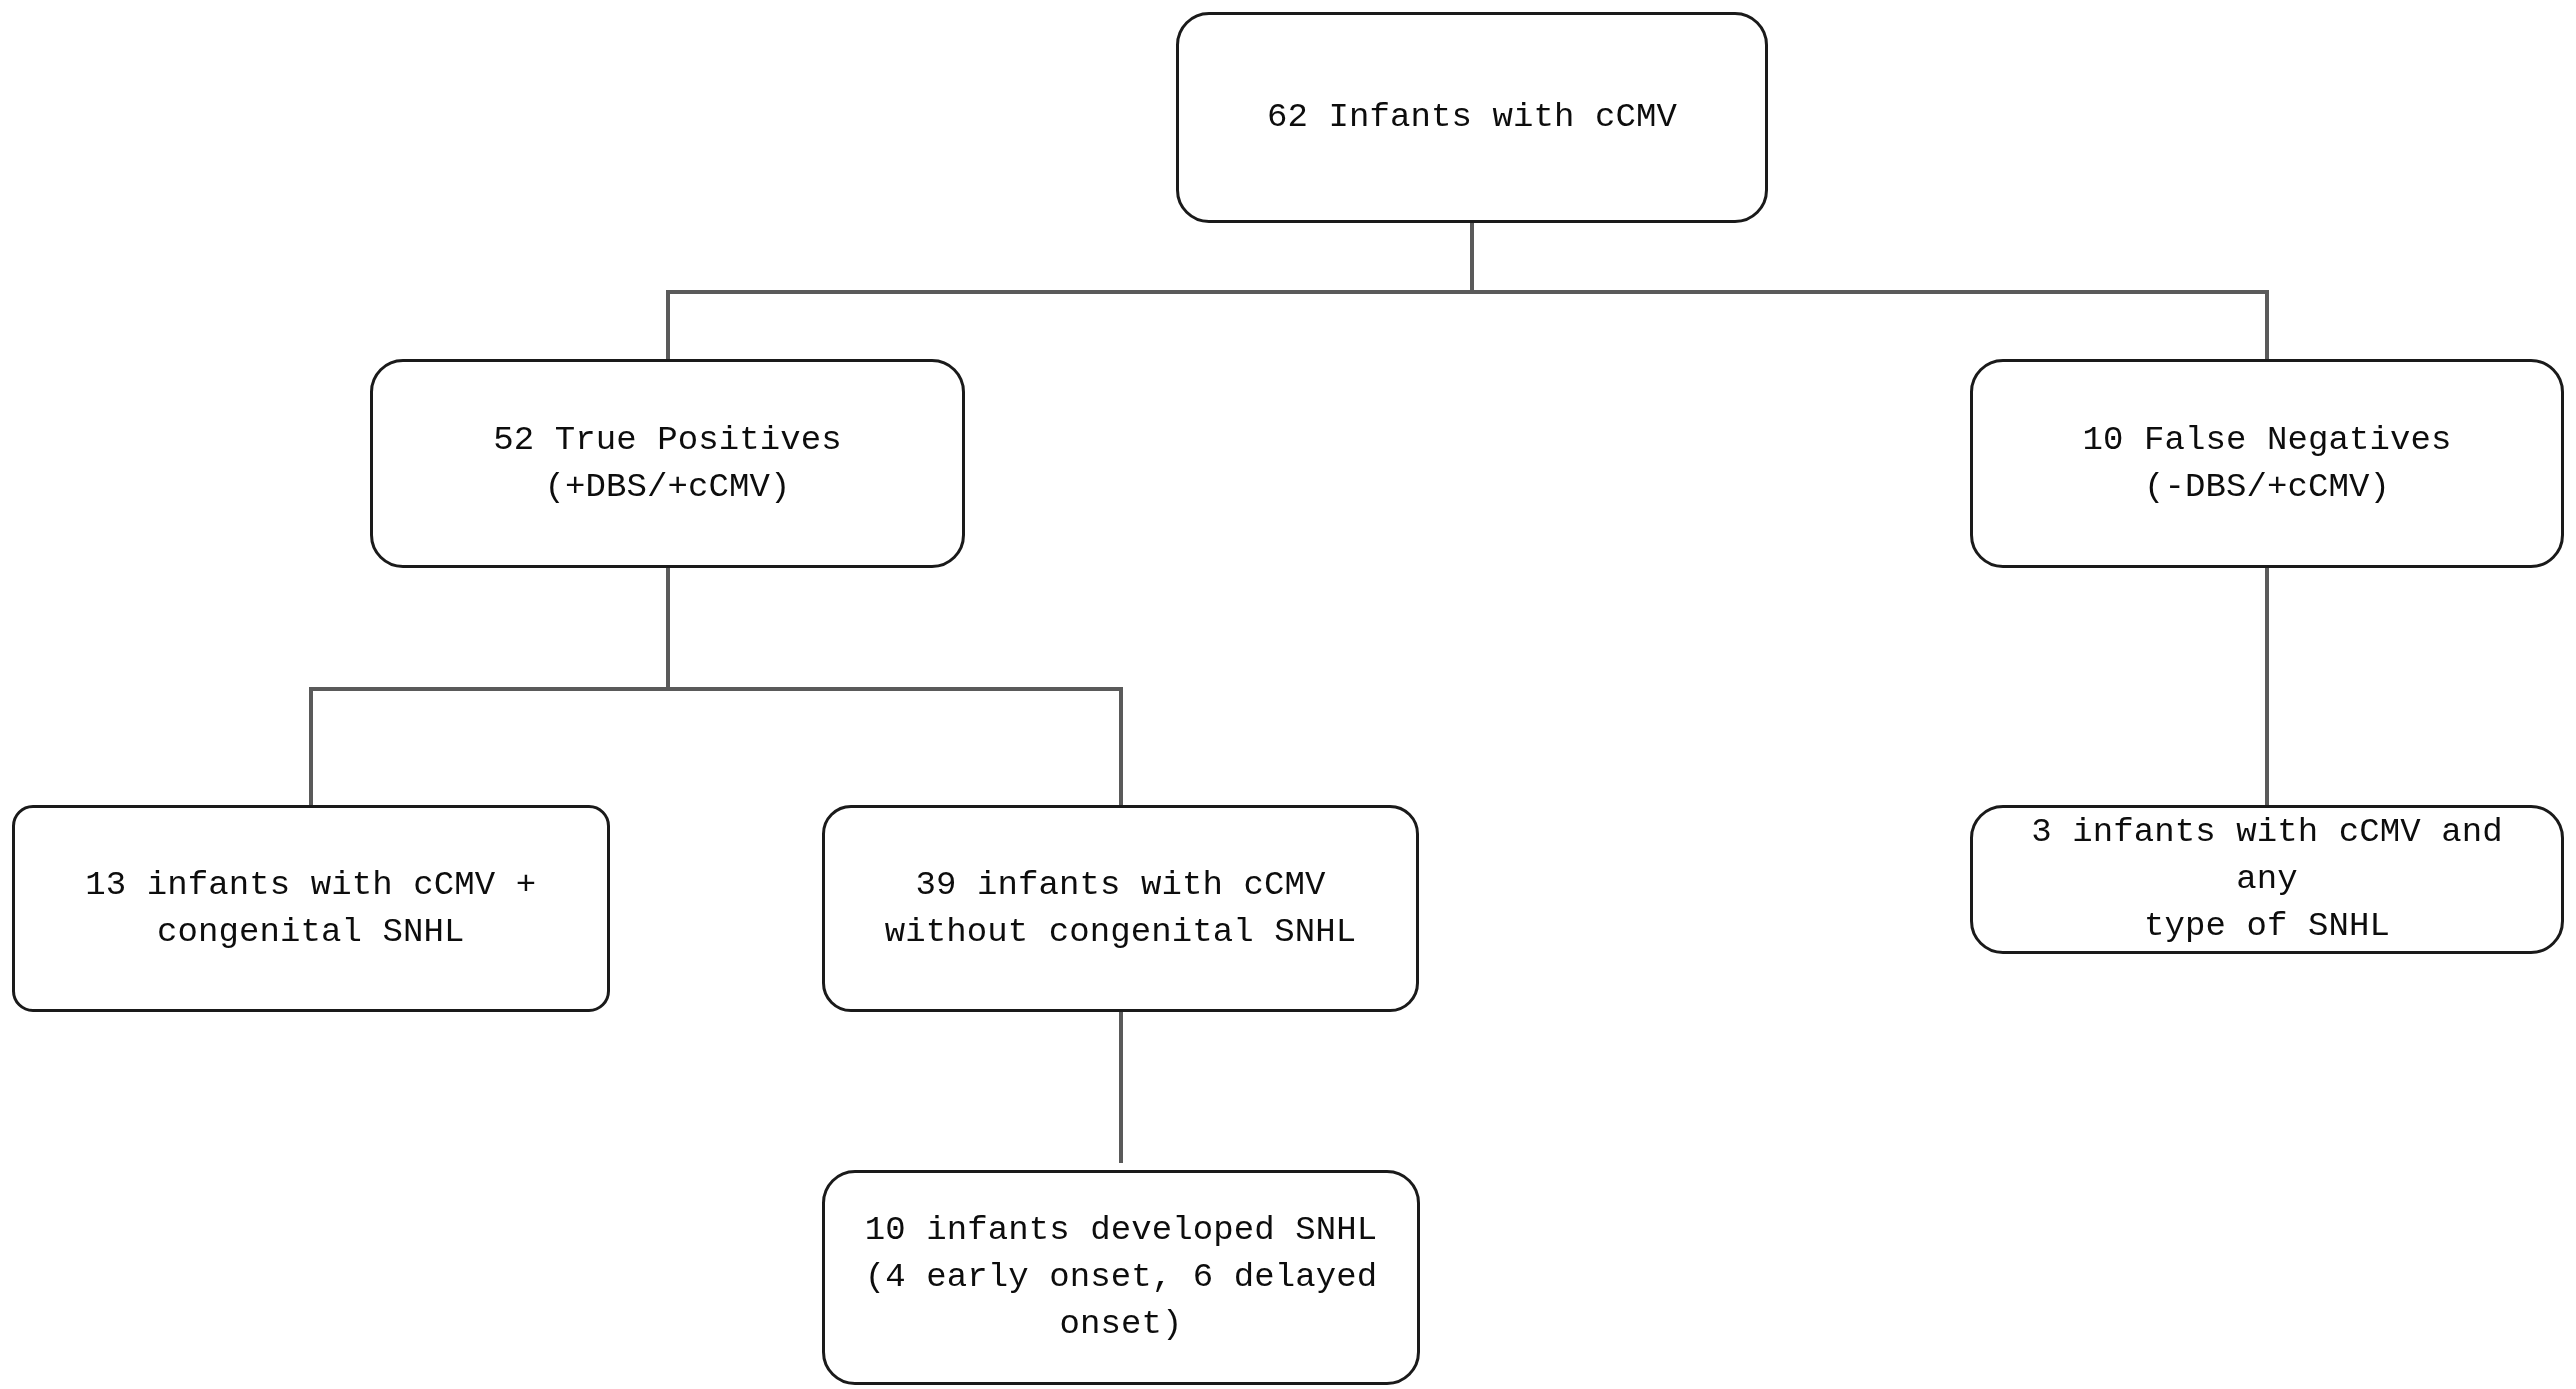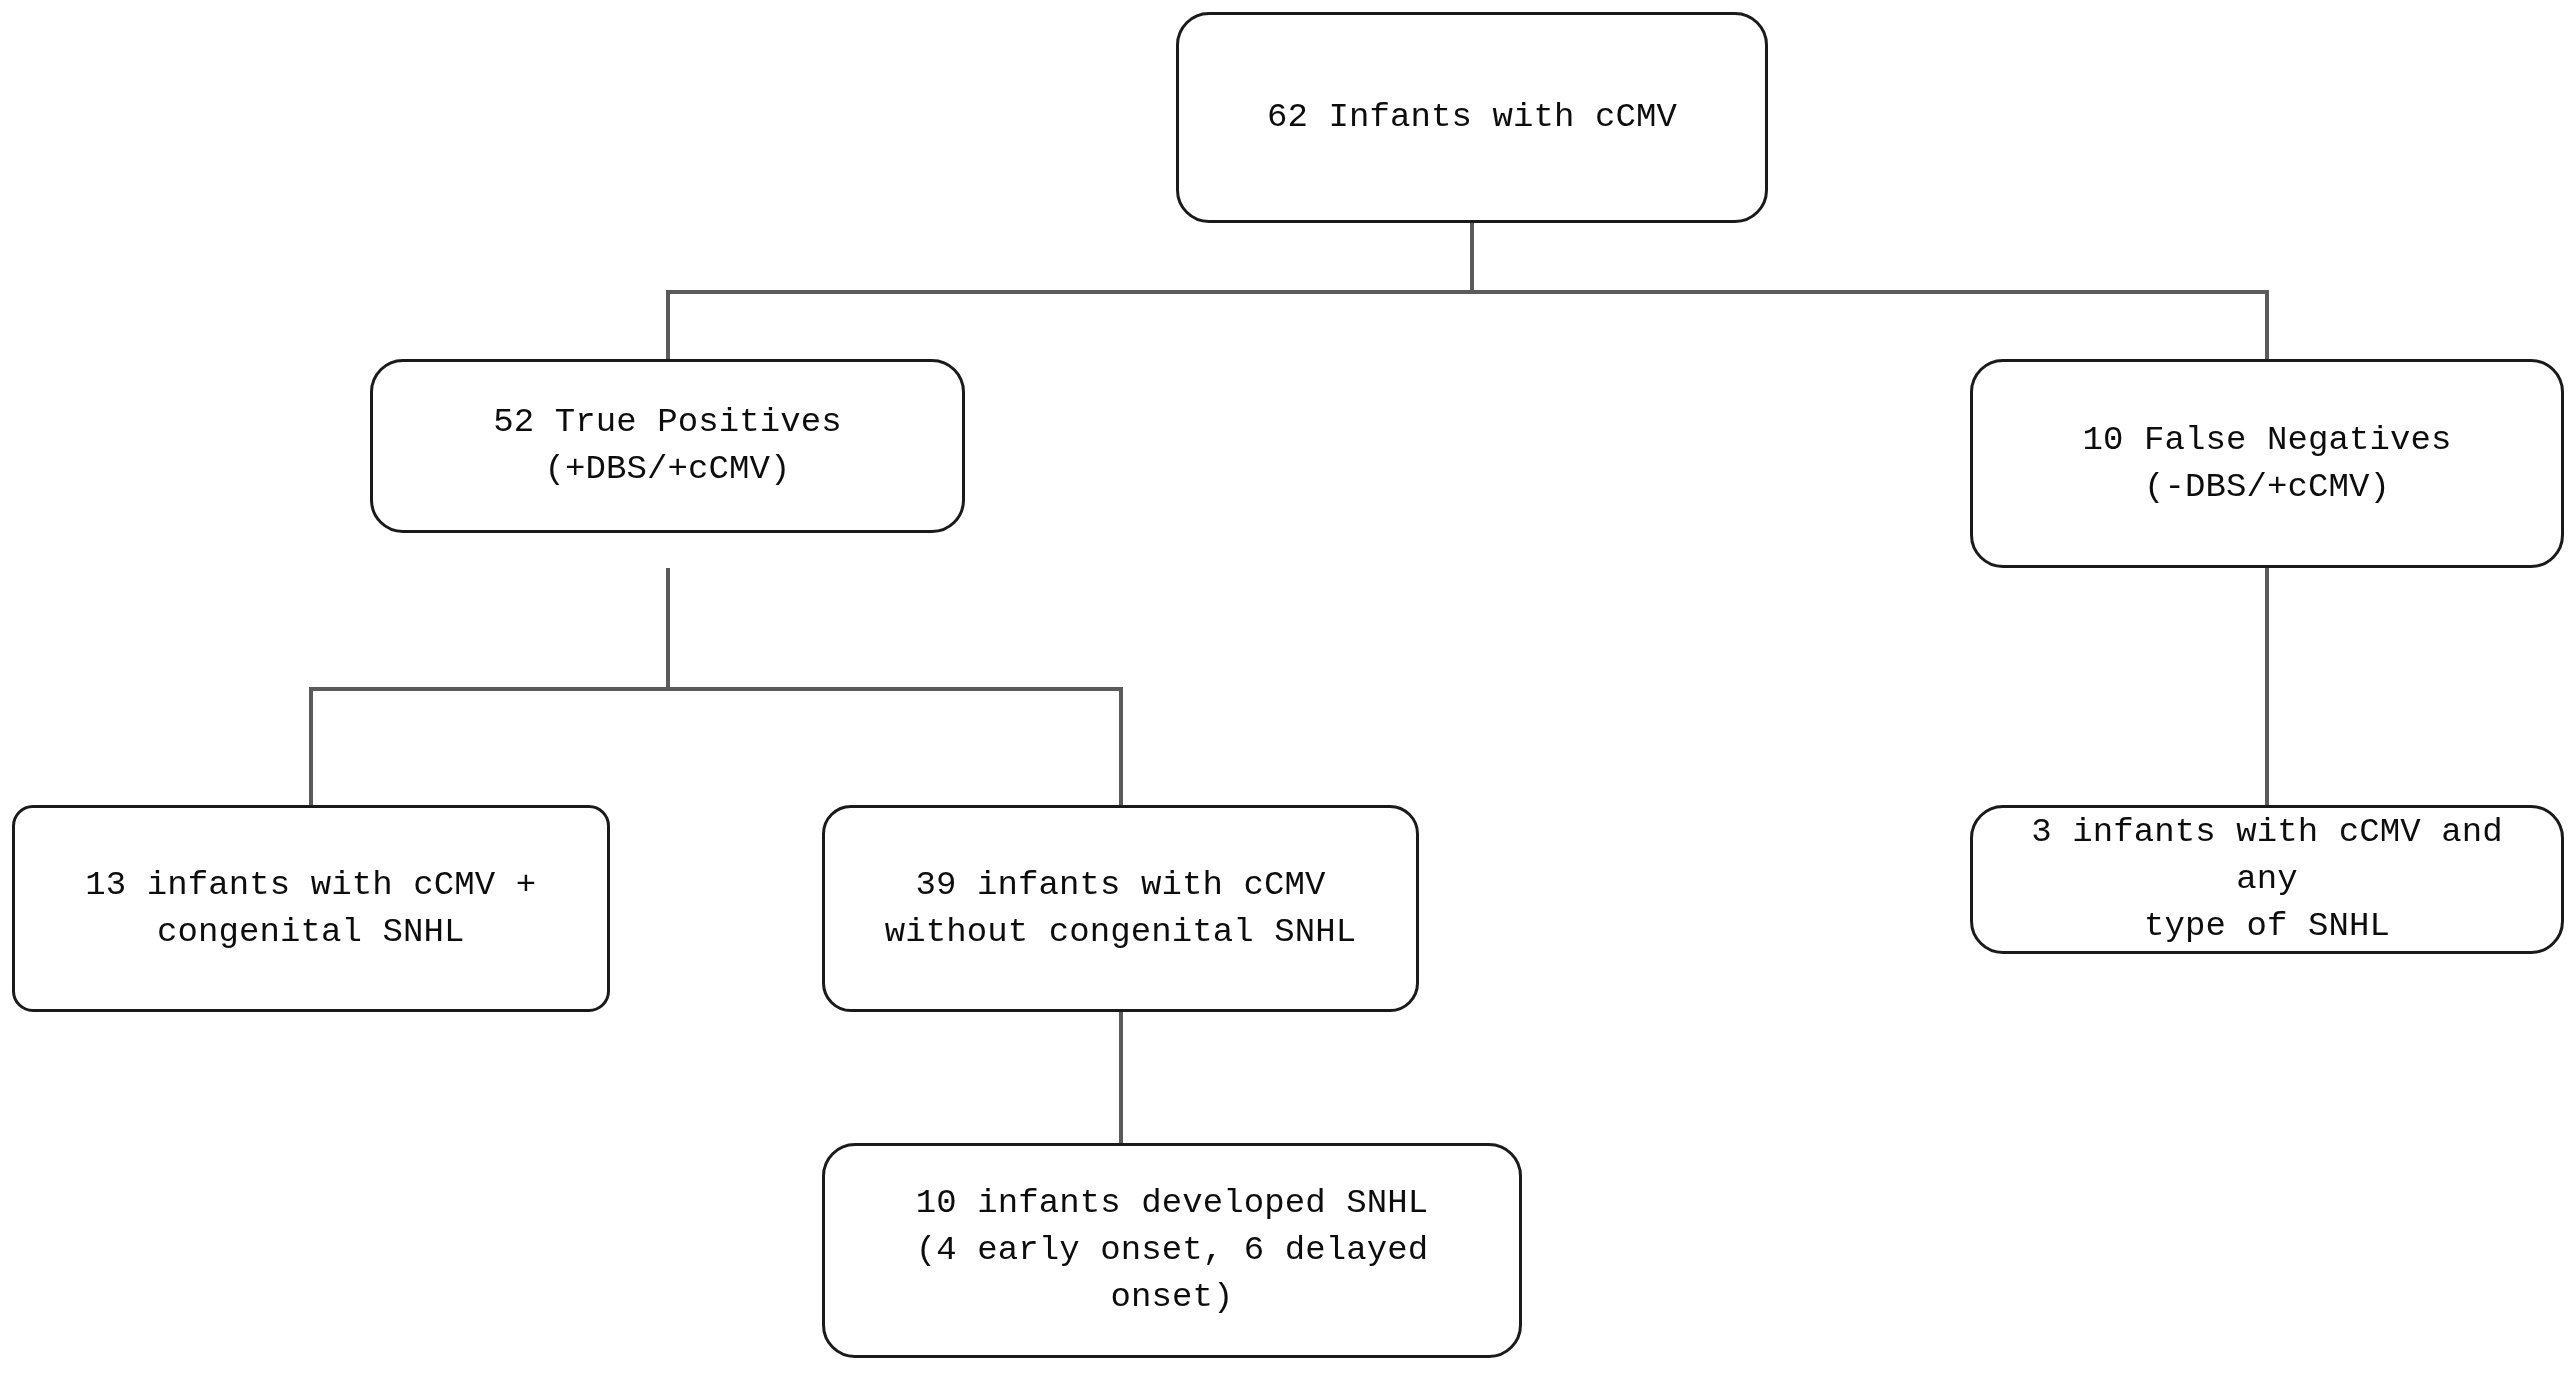--- a/index.html
+++ b/index.html
@@ -61,21 +61,21 @@
   <div class="conn conn-v" style="left:1119px; top:687px; height:120px;"></div>
 
   <div class="conn conn-v" style="left:2265px; top:568px; height:239px;"></div>
 
   <div class="conn conn-v" style="left:1119px; top:1011px; height:152px;"></div>
 
   <div class="node" style="left:1176px; top:11.8px; width:592px; height:211px;">
     <span class="node-label">62 Infants with cCMV</span>
   </div>
 
-  <div class="node" style="left:370px; top:359px; width:595px; height:174px;">
+  <div class="node" style="left:370px; top:359px; width:595px; height:209px;">
     <span class="node-label">52 True Positives
 (+DBS/+cCMV)</span>
   </div>
 
   <div class="node" style="left:1970px; top:359px; width:594px; height:209px;">
     <span class="node-label">10 False Negatives
 (-DBS/+cCMV)</span>
   </div>
 
   <div class="node" style="left:11.8px; top:805px; width:598px; height:207px;border-radius:21px;">
@@ -86,20 +86,20 @@
   <div class="node" style="left:822px; top:805px; width:597px; height:207px;border-radius:29px;">
     <span class="node-label">39 infants with cCMV
 without congenital SNHL</span>
   </div>
 
   <div class="node" style="left:1970px; top:805px; width:594px; height:149px;">
     <span class="node-label">3 infants with cCMV and any
 type of SNHL</span>
   </div>
 
-  <div class="node" style="left:822px; top:1143px; width:700px; height:215px;">
+  <div class="node" style="left:822px; top:1170px; width:598px; height:215px;">
     <span class="node-label">10 infants developed SNHL
 (4 early onset, 6 delayed
 onset)</span>
   </div>
 
 </div>
 
 
 </body></html>

